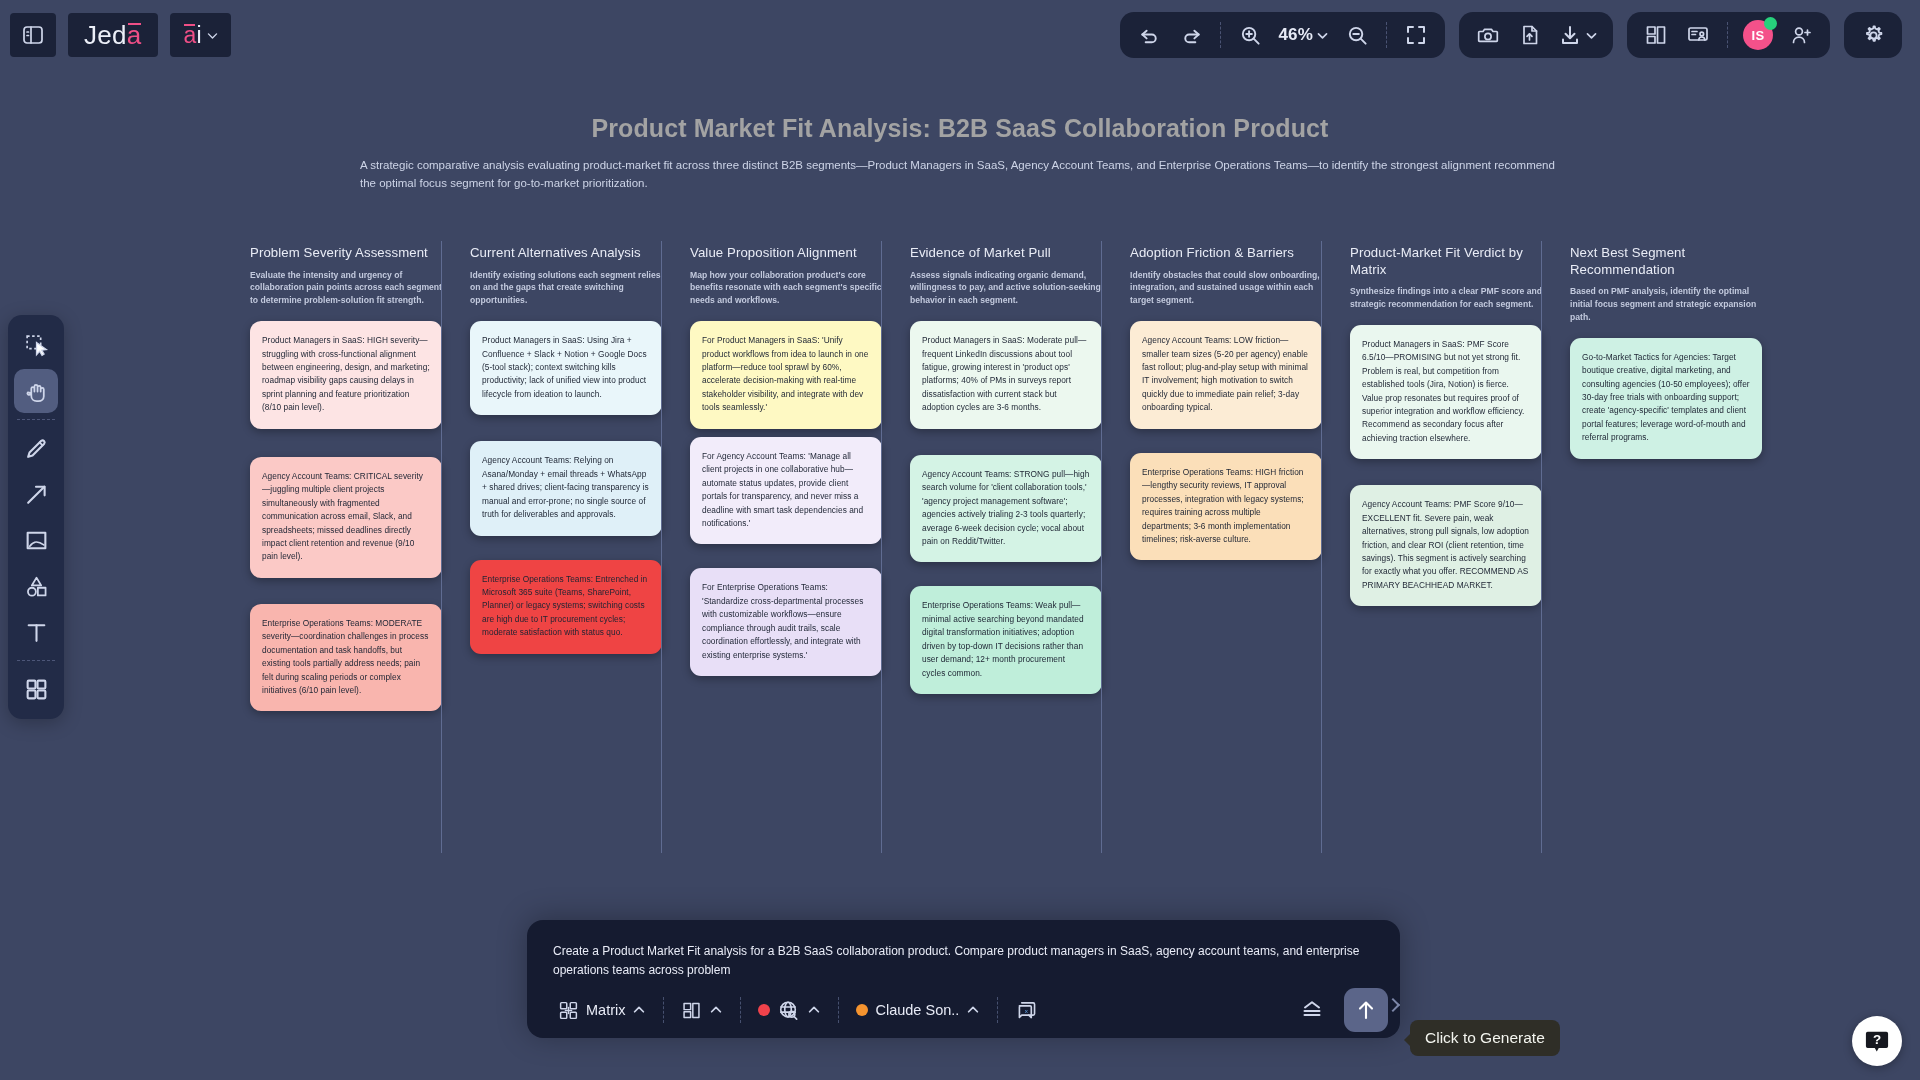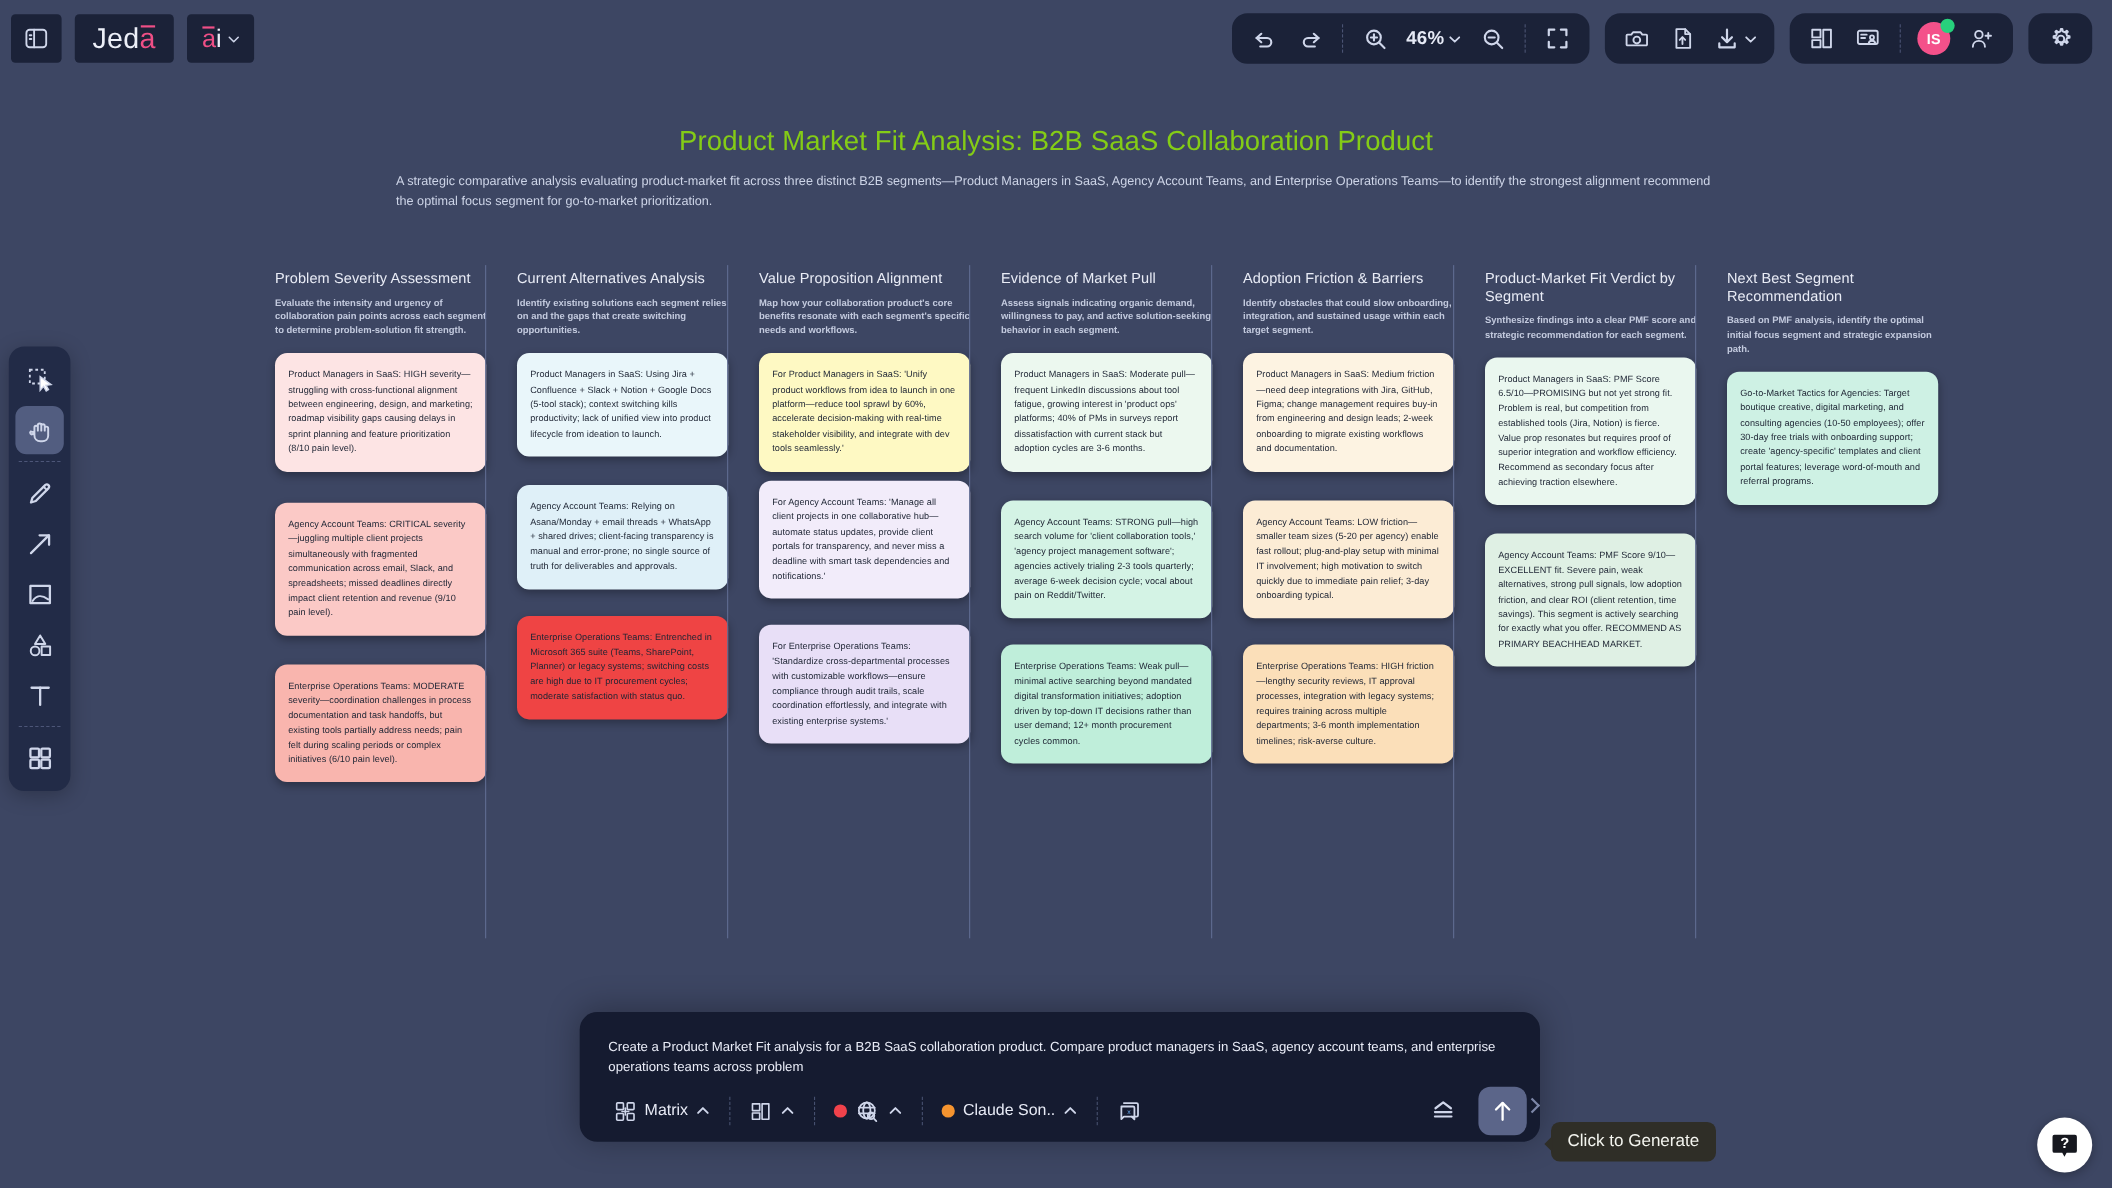--- a/index.html
+++ b/index.html
@@ -77,21 +77,21 @@
     width: 44px; height: 44px; border-radius: 10px;
     display: flex; align-items: center; justify-content: center; cursor: pointer;
   }
   .ltool.active { background: #525d80; }
   .hdiv { width: 38px; border-top: 1px dashed #4d5678; margin: 4px 0; }
 
   
   #canvas { position: absolute; inset: 70px 0 0 0; }
   #board { position: absolute; left: 0; top: 0; width: 1920px; }
   #title {
-    text-align: center; color: #84cc16; font-size: 25px; font-weight: 400;
+    text-align: center; color: #a3a3a3; font-size: 25px; font-weight: 700;
     margin-top: 44px; letter-spacing: .1px;
   }
   #subtitle {
     text-align: left; color: #cdd4e7; font-size: 11.5px; line-height: 1.55;
     margin: 14px auto 0; width: 1200px;
   }
 
   #cols {
     position: absolute; left: 250px; top: 175px;
     display: flex;
@@ -415,30 +415,29 @@
               <div class="card" style="background: rgb(191, 238, 218); margin-bottom: 0px;">Enterprise Operations Teams: Weak pull—minimal active searching beyond mandated digital transformation initiatives; adoption driven by top-down IT decisions rather than user demand; 12+ month procurement cycles common.</div>
             </div>
           </div>
         </div>
         <div class="col">
           <div class="col-rule"></div>
           <div class="col-inner">
             <div class="col-title">Adoption Friction &amp; Barriers</div>
             <div class="col-desc">Identify obstacles that could slow onboarding, integration, and sustained usage within each target segment.</div>
             <div class="cards">
-              <div class="card" style="background: rgb(253, 243, 226); margin-bottom: 26px;">Product Managers in SaaS: Medium friction—need deep integrations with Jira, GitHub, Figma; change management requires buy-in from engineering and design leads; 2-week onboarding to migrate existing workflows and documentation.</div>
               <div class="card" style="background: rgb(252, 236, 213); margin-bottom: 24px;">Agency Account Teams: LOW friction—smaller team sizes (5-20 per agency) enable fast rollout; plug-and-play setup with minimal IT involvement; high motivation to switch quickly due to immediate pain relief; 3-day onboarding typical.</div>
               <div class="card" style="background: rgb(251, 223, 185); margin-bottom: 0px;">Enterprise Operations Teams: HIGH friction—lengthy security reviews, IT approval processes, integration with legacy systems; requires training across multiple departments; 3-6 month implementation timelines; risk-averse culture.</div>
             </div>
           </div>
         </div>
         <div class="col">
           <div class="col-rule"></div>
           <div class="col-inner">
-            <div class="col-title">Product-Market Fit Verdict by Segment</div>
+            <div class="col-title">Product-Market Fit Verdict by Matrix</div>
             <div class="col-desc">Synthesize findings into a clear PMF score and strategic recommendation for each segment.</div>
             <div class="cards">
               <div class="card" style="background: rgb(234, 247, 239); margin-bottom: 26px;">Product Managers in SaaS: PMF Score 6.5/10—PROMISING but not yet strong fit. Problem is real, but competition from established tools (Jira, Notion) is fierce. Value prop resonates but requires proof of superior integration and workflow efficiency. Recommend as secondary focus after achieving traction elsewhere.</div>
               <div class="card" style="background: rgb(223, 240, 228); margin-bottom: 0px;">Agency Account Teams: PMF Score 9/10—EXCELLENT fit. Severe pain, weak alternatives, strong pull signals, low adoption friction, and clear ROI (client retention, time savings). This segment is actively searching for exactly what you offer. RECOMMEND AS PRIMARY BEACHHEAD MARKET.</div>
             </div>
           </div>
         </div>
         <div class="col">
           <div class="col-inner">
             <div class="col-title">Next Best Segment Recommendation</div>

